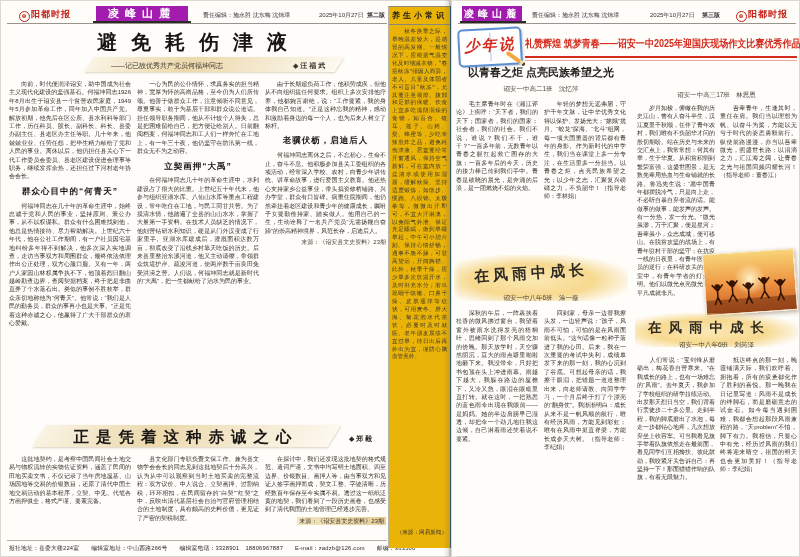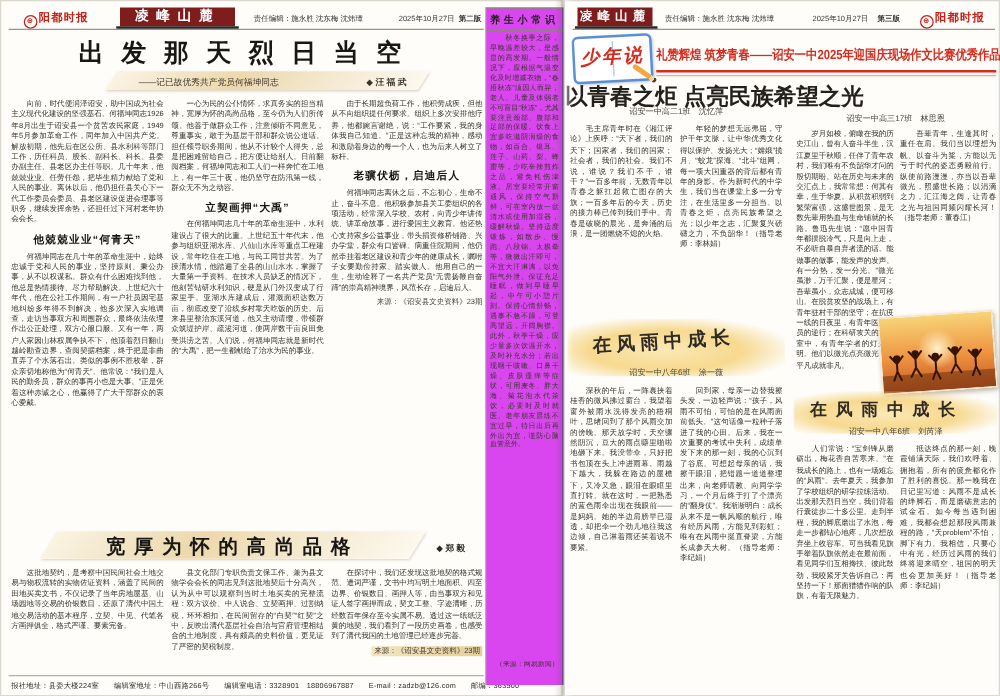--- a/index.html
+++ b/index.html
@@ -6,36 +6,36 @@
   body{background:#e9e6e0;font-family:"Liberation Sans","DejaVu Sans",sans-serif;}
   .canvas{position:relative;width:800px;height:557px;overflow:hidden;background:#eceae5;}
   .page{position:absolute;top:0;height:557px;background:#fefdfa;border:1px solid #dcd8cf;box-sizing:border-box;}
   #pageL{left:0;width:450px;box-shadow:2px 0 6px rgba(120,110,90,.25);}
   #pageR{left:451px;width:349px;box-shadow:-1px 0 4px rgba(120,110,90,.18);}
   .seam{position:absolute;left:443px;top:0;width:16px;height:557px;background:linear-gradient(90deg,rgba(0,0,0,0) 0%,rgba(90,80,60,.18) 45%,rgba(255,255,255,.5) 60%,rgba(0,0,0,0) 100%);pointer-events:none;z-index:5;}
   
   .hdr{position:absolute;font-size:6px;color:#333;white-space:nowrap;}
   .logo{color:#c32017;font-weight:bold;font-size:9px;letter-spacing:1px;white-space:nowrap;}
   .logo .ball{display:inline-block;width:9px;height:9px;border:1.3px solid #c32017;border-radius:50%;font-size:6px;line-height:9px;text-align:center;vertical-align:-1px;margin-right:1px;color:#c32017;}
-  .masthead{position:absolute;background:#7f1d1d;color:#fff;text-align:center;font-family:"Liberation Serif","DejaVu Serif",serif;font-weight:bold;letter-spacing:6px;font-size:11px;line-height:15px;}
+  .masthead{position:absolute;background:#a21caf;color:#fff;text-align:center;font-family:"Liberation Serif","DejaVu Serif",serif;font-weight:bold;letter-spacing:6px;font-size:11px;line-height:15px;}
   .rule{position:absolute;height:1px;background:#9a958c;}
   .rule2{position:absolute;height:2px;background:#2c2a28;}
   
   .bigtitle{position:absolute;text-align:center;font-weight:bold;color:#191715;white-space:nowrap;}
   .ribbon{position:absolute;background:linear-gradient(100deg,#faf4e4 0%,#ecd8ab 40%,#f6ecd6 75%,#fdf9ef 100%);transform:skewX(-32deg);box-shadow:1px 1px 2px rgba(150,130,90,.35);}
   .ribtext{position:absolute;font-size:7px;color:#3a352e;white-space:nowrap;}
   .col{position:absolute;font-size:6px;line-height:1.4;text-align:justify;color:#333029;overflow:hidden;}
   .col p{margin:0;}
   .subhead{font-weight:bold;font-size:8.5px;text-align:center;margin:5px 0 4px 0;color:#15130f;letter-spacing:1px;}
   .srcline{text-align:right;margin-top:3px;color:#4a443a;}
   .srcbox{display:inline-block;background:linear-gradient(90deg,#f3e6c2,#e5cd97);padding:0 2px;color:#3c342a;}
   .byline{position:absolute;font-size:7px;font-weight:bold;color:#2e2a24;white-space:nowrap;}
   .footerbar{position:absolute;font-size:5.8px;color:#2b2823;white-space:nowrap;letter-spacing:.2px;}
   
-  .sidebar{position:absolute;border-left:1px solid #b7b2a6;border-right:6px solid #0c4a6e;background:#d946ef;}
+  .sidebar{position:absolute;border-left:1px solid #b7b2a6;border-right:6px solid #0c4a6e;background:#eab308;font-family:Liberation Serif, serif;}
   .sb-title{border-top:1px solid #8b867b;border-bottom:1px solid #8b867b;text-align:center;font-weight:bold;font-size:8px;letter-spacing:3px;padding:3px 0;color:#22201c;}
   .sb-body{font-size:5.6px;line-height:1.42;text-align:justify;color:#3a362e;padding:3px 3px;overflow:hidden;}
   
   .banner{position:absolute;color:#d62b1e;font-weight:bold;font-size:10.5px;white-space:nowrap;transform:scaleX(.86);transform-origin:left center;}
   .banner-line{position:absolute;background:#d62b1e;height:2px;}
   .banner-line2{position:absolute;background:#f0a49a;height:1px;}
   .boy-icon{position:absolute;background:#ffffff;border:2px solid #5b8fd4;border-radius:5px;transform:rotate(-3deg);box-shadow:1px 1px 2px rgba(80,100,140,.3);}
   .boy-fold{position:absolute;left:50%;top:3px;bottom:3px;width:1px;background:#aac4e6;}
   .boy-text{position:absolute;width:100%;text-align:center;font-family:"Liberation Serif","DejaVu Serif",serif;font-style:italic;font-weight:bold;color:#d62b1e;font-size:15px;top:6px;letter-spacing:2px;}
   .pencil{position:absolute;width:22px;height:4px;background:linear-gradient(90deg,#f2a83e 0 75%,#e8d9b5 75% 90%,#5a3a1a 90%);transform:rotate(38deg);border-radius:2px;}
@@ -54,44 +54,44 @@
   <div class="page" id="pageL">
 
     <div class="logo" style="position:absolute;left:18px;top:7px;"><span class="ball">⊕</span><span>阳都时报</span></div>
     <div class="masthead" style="left:95px;top:5px;width:92px;height:15px;">凌峰山麓</div>
     <div class="hdr" style="left:202px;top:10px;">责任编辑：施永胜 沈东梅 沈炜璋</div>
     <div class="hdr" style="left:318px;top:10px;">2025年10月27日</div>
     <div class="hdr" style="left:366px;top:10px;font-weight:bold;">第二版</div>
     <div class="rule" style="left:6px;top:22px;width:380px;"></div>
     <div class="rule2" style="left:92px;top:20px;width:98px;"></div>
 
-    <div class="bigtitle" style="left:28px;top:28px;width:340px;font-size:20px;letter-spacing:14px;">出发那天烈日当空</div>
+    <div class="bigtitle" style="left:28px;top:28px;width:340px;font-size:20px;letter-spacing:14px;">避免耗伤津液</div>
     <div class="ribbon" style="left:88px;top:56px;width:250px;height:15px;"></div>
     <div class="ribtext" style="left:110px;top:60px;">——记已故优秀共产党员何福坤同志</div>
     <div class="ribtext" style="left:292px;top:60px;font-weight:bold;">◆ 汪 福 武</div>
 
     <div class="col" style="left:8px;top:79px;width:122px;height:334px;">
       <p>　　向前，时代便润泽诏安，助中国成为社会主义现代化建设的坚强基石。何福坤同志1926年8月出生于诏安县一个贫苦农民家庭，1949年5月参加革命工作，同年加入中国共产党。解放初期，他先后在区公所、县水利科等部门工作，历任科员、股长、副科长、科长、县委办副主任、县老区办主任等职。几十年来，他兢兢业业、任劳任怨，把毕生精力献给了党和人民的事业。离休以后，他仍担任县关心下一代工作委员会委员、县老区建设促进会理事等职务，继续发挥余热，还担任过下河村老年协会会长。</p>
-      <div class="subhead">他兢兢业业“何青天”</div>
+      <div class="subhead">群众心目中的“何青天”</div>
       <p>　　何福坤同志在几十年的革命生涯中，始终忠诚于党和人民的事业，坚持原则、秉公办事，从不以权谋私。群众有什么困难找到他，他总是热情接待、尽力帮助解决。上世纪六十年代，他在公社工作期间，有一户社员因宅基地纠纷多年得不到解决，他多次深入实地调查，走访当事双方和周围群众，最终依法依理作出公正处理，双方心服口服。又有一年，两户人家因山林权属争执不下，他顶着烈日翻山越岭勘查边界，查阅契据档案，终于把是非曲直弄了个水落石出。类似的事例不胜枚举，群众亲切地称他为“何青天”。他常说：“我们是人民的勤务员，群众的事再小也是大事。”正是凭着这种赤诚之心，他赢得了广大干部群众的衷心爱戴。</p>
     </div>
     <div class="col" style="left:136px;top:79px;width:122px;height:334px;">
       <p>　　一心为民的公仆情怀，求真务实的担当精神，宽厚为怀的高尚品格，至今仍为人们所传颂。他善于做群众工作，注意倾听不同意见，尊重事实，敢于为基层干部和群众说公道话。担任领导职务期间，他从不计较个人得失，总是把困难留给自己，把方便让给别人。日前翻阅档案，何福坤同志和工人们一样奔忙在工地上，有一年三十夜，他仍坚守在防汛第一线，群众无不为之动容。</p>
       <div class="subhead">立契画押“大禹”</div>
       <p>　　在何福坤同志几十年的革命生涯中，水利建设占了很大的比重。上世纪五十年代末，他参与组织亚湖水库、八仙山水库等重点工程建设，常年吃住在工地，与民工同甘共苦。为了摸清水情，他踏遍了全县的山山水水，掌握了大量第一手资料。在技术人员缺乏的情况下，他刻苦钻研水利知识，硬是从门外汉变成了行家里手。亚湖水库建成后，灌溉面积达数万亩，彻底改变了沿线乡村靠天吃饭的历史。后来县里整治东溪河道，他又主动请缨，带领群众筑堤护岸、疏浚河道，使两岸数千亩良田免受洪涝之苦。人们说，何福坤同志就是新时代的“大禹”，把一生都献给了治水为民的事业。</p>
     </div>
     <div class="col" style="left:264px;top:79px;width:121px;height:334px;">
       <p>　　由于长期超负荷工作，他积劳成疾，但他从不向组织提任何要求。组织上多次安排他疗养，他都婉言谢绝，说：“工作要紧，我的身体我自己知道。”正是这种忘我的精神，感动和激励着身边的每一个人，也为后来人树立了标杆。</p>
       <div class="subhead">老骥伏枥，启迪后人</div>
       <p>　　何福坤同志离休之后，不忘初心，生命不止，奋斗不息。他积极参加县关工委组织的各项活动，经常深入学校、农村，向青少年讲传统、讲革命故事，进行爱国主义教育。他还热心支持家乡公益事业，带头捐资修桥铺路、兴办学堂，群众有口皆碑。病重住院期间，他仍然牵挂着老区建设和青少年的健康成长，嘱咐子女要勤俭持家、踏实做人。他用自己的一生，生动诠释了一名共产党员“无需扬鞭自奋蹄”的崇高精神境界，风范长存，启迪后人。</p>
       <div class="srcline">来源：《诏安县文史资料》23期</div>
     </div>
 
     <div class="ribbon" style="left:38px;top:424px;width:295px;height:22px;"></div>
-    <div class="bigtitle" style="left:40px;top:426px;width:290px;font-size:15.5px;letter-spacing:7px;">宽厚为怀的高尚品格</div>
+    <div class="bigtitle" style="left:40px;top:426px;width:290px;font-size:15.5px;letter-spacing:7px;">正是凭着这种赤诚之心</div>
     <div class="byline" style="left:348px;top:433px;">◆ 郑 毅</div>
     <div class="col" style="left:8px;top:454px;width:122px;height:85px;">
       <p>　　这批地契约，是考察中国民间社会土地交易与物权流转的实物佐证资料，涵盖了民间的田地买卖文书，不仅记录了当年房地屋基、山场园地等交易的价银数目，还原了清代中国土地交易活动的基本程序，立契、中见、代笔各方画押俱全，格式严谨、要素完备。</p>
     </div>
     <div class="col" style="left:136px;top:454px;width:122px;height:85px;">
       <p>　　县文化部门专职负责文保工作、兼为县文物学会会长的同志见到这批地契后十分高兴，认为从中可以观察到当时土地买卖的完整流程：双方议价、中人说合、立契画押、过割纳税，环环相扣，在民间留存的“白契”“红契”之中，反映出清代基层社会自治与官府管理相结合的土地制度，具有颇高的史料价值，更见证了严密的契税制度。</p>
     </div>
     <div class="col" style="left:264px;top:454px;width:121px;height:85px;">
       <p>　　在探讨中，我们还发现这批地契的格式规范、遣词严谨，文书中均写明土地面积、四至边界、价银数目、画押人等，由当事双方和见证人签字画押而成，契文工整、字迹清晰，历经数百年保存至今实属不易。透过这一纸纸泛黄的地契，我们看到了一段历史画卷，也感受到了清代我国的土地管理已经逐步完善。</p>
       <div class="srcline"><span class="srcbox">来源：《诏安县文史资料》23期</span></div>
@@ -121,21 +121,21 @@
 
     <div class="boy-icon" style="left:6px;top:27px;width:60px;height:34px;">
       <div class="boy-fold"></div>
       <div class="boy-text">少年说</div>
       <div class="pencil" style="right:-6px;bottom:2px;"></div>
     </div>
     <div class="banner" style="left:73px;top:36px;">礼赞辉煌 筑梦青春——诏安一中2025年迎国庆现场作文比赛优秀作品选登</div>
     <div class="banner-line" style="left:73px;top:55px;width:272px;"></div>
     <div class="banner-line2" style="left:73px;top:59px;width:272px;"></div>
 
-    <div class="atitle" style="left:0px;top:64px;width:178px;font-size:18px;color:#24211d;">以青春之炬  点亮民族希望之光</div>
+    <div class="atitle" style="left:0px;top:64px;width:178px;font-size:11px;color:#24211d;">以青春之炬  点亮民族希望之光</div>
     <div class="abyline" style="left:0px;top:84px;width:178px;">诏安一中高二1班　沈忆萍</div>
     <div class="col" style="left:4px;top:99px;width:82px;height:153px;">
         <p>　　毛主席青年时在《湘江评论》上疾呼：“天下者，我们的天下；国家者，我们的国家；社会者，我们的社会。我们不说，谁说？我们不干，谁干？”一百多年前，无数青年以青春之躯扛起救亡图存的大旗；一百多年后的今天，历史的接力棒已传到我们手中。青春是破晓的晨光，是奔涌的后浪，是一团燃烧不熄的火焰。</p>
       </div>
     <div class="col" style="left:92px;top:99px;width:82px;height:153px;">
         <p>　　年轻的梦想无远弗届，守护千年文脉，让中华优秀文化得以保护、发扬光大；“嫦娥”揽月、“蛟龙”探海、“北斗”组网，每一项大国重器的背后都有青年的身影。作为新时代的中学生，我们当在课堂上多一分专注，在生活里多一分担当。以青春之炬，点亮民族希望之光；以少年之志，汇聚复兴磅礴之力，不负韶华！（指导老师：李林娟）</p>
       </div>
 
     <div class="warmband" style="left:2px;top:254px;width:174px;height:46px;"></div>
     <div class="slant-title" style="left:22px;top:263px;font-size:15px;letter-spacing:4px;transform:rotate(-3.5deg);">在风雨中成长</div>

